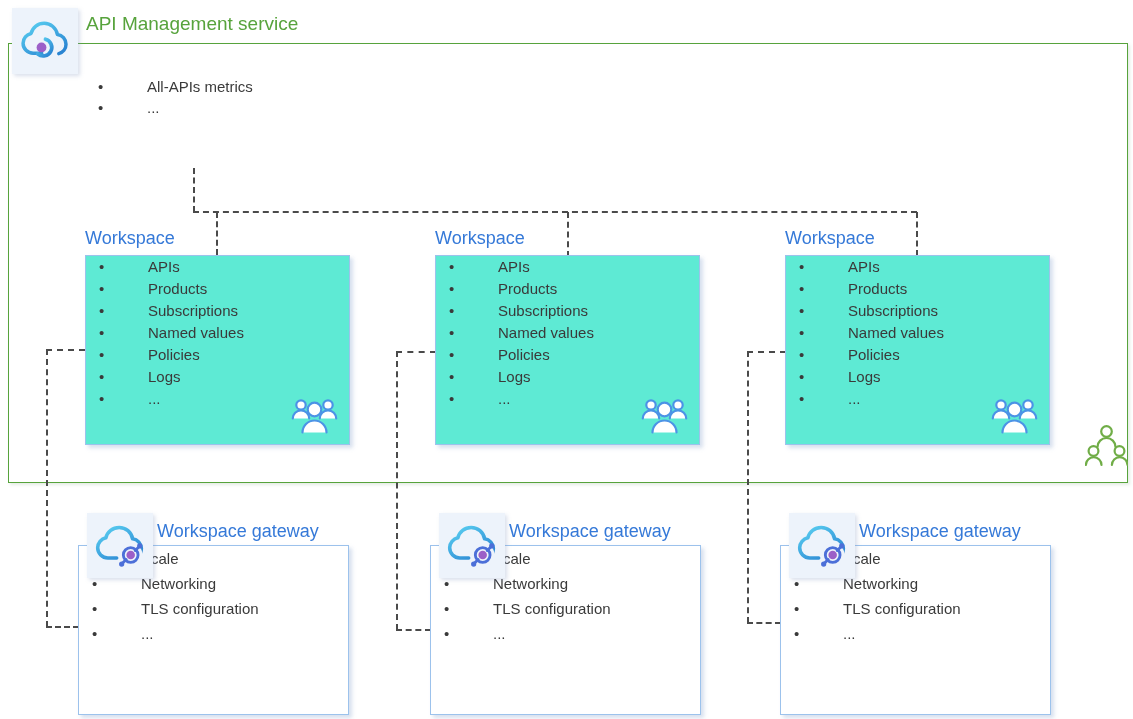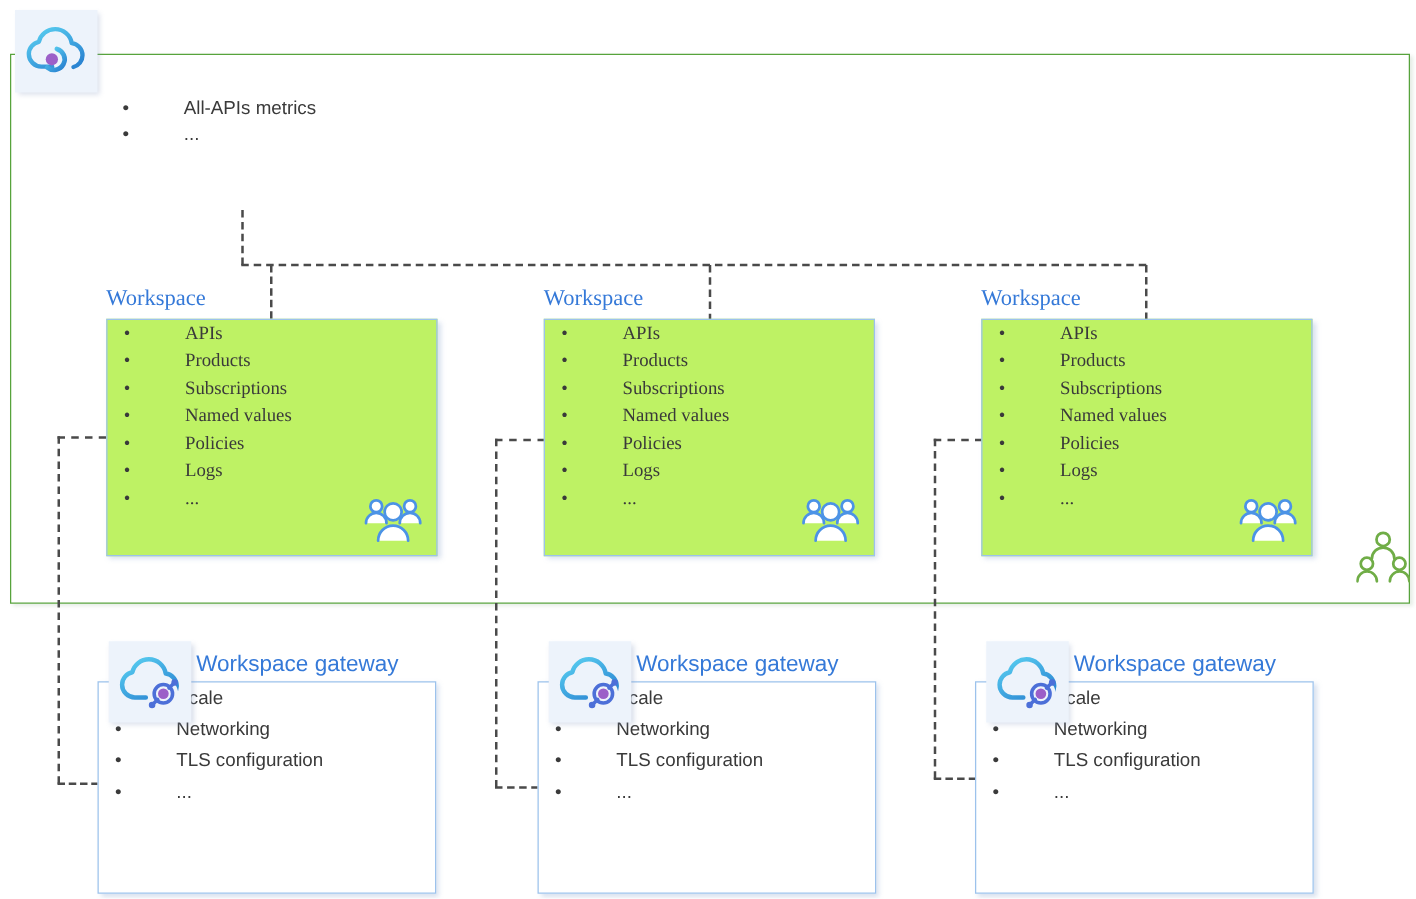--- a/index.html
+++ b/index.html
@@ -41,24 +41,24 @@
   
   ul.feat{list-style:none;margin:0;padding:0;font-size:15px;}
   ul.feat li{position:relative;padding-left:62px;white-space:nowrap;}
   ul.feat li::before{content:"\2022";position:absolute;left:13px;top:0;}
   .service-list{position:absolute;left:85px;top:76px;width:330px;}
   .service-list li{line-height:21px;}
   
   .dash-h{position:absolute;height:0;border-top:2px dashed var(--dash);}
   .dash-v{position:absolute;width:0;border-left:2px dashed var(--dash);}
   
-  .ws{position:absolute;top:227px;width:265px;height:218px;font-family:Liberation Serif, serif;}
+  .ws{position:absolute;top:227px;width:265px;height:218px;}
   .ws-title{position:absolute;left:0;top:0;font-size:18px;line-height:23px;color:var(--accent-blue);white-space:nowrap;}
   .ws-box{
-    position:absolute;left:0;top:28px;right:0;bottom:0;background:#bef264;
+    position:absolute;left:0;top:28px;right:0;bottom:0;background:#5eead4;
     border:1.5px solid var(--box-border);
     box-shadow:2.5px 2.5px 4px rgba(140,165,205,.35);
   }
   .ws-list{margin-top:17px;}
   .ws-list li{line-height:22px;}
   .people-blue{position:absolute;right:11px;bottom:7px;}
   
   .gw{position:absolute;top:513px;width:271px;height:202px;}
   .gw-box{
     position:absolute;left:0;top:32px;right:0;bottom:0;background:#fff;
@@ -113,20 +113,21 @@
   <div class="dash-v" style="left:747px;top:351px;height:272px"></div>
   <div class="dash-h" style="left:747px;top:622px;width:34px"></div>
 
   <span class="icon-sq service-icon">
     <svg width="56" height="56" viewBox="0 0 48 48">
       <use href="#cloudPath" class="cloud-stroke"></use>
       <circle cx="21" cy="29.5" r="4.2" style="fill:var(--purple)"></circle>
       <path class="crescent" d="M24.4 22.45A7.3 7.3 0 1 1 17.8 35.1"></path>
     </svg>
   </span>
+  <div class="service-title">API Management service</div>
 
   <ul class="feat service-list">
     <li>All-APIs metrics</li>
     <li>...</li>
   </ul>
 
   <div class="ws" style="left:85px">
     <div class="ws-title">Workspace</div>
     <div class="ws-box">
       <ul class="feat ws-list">

